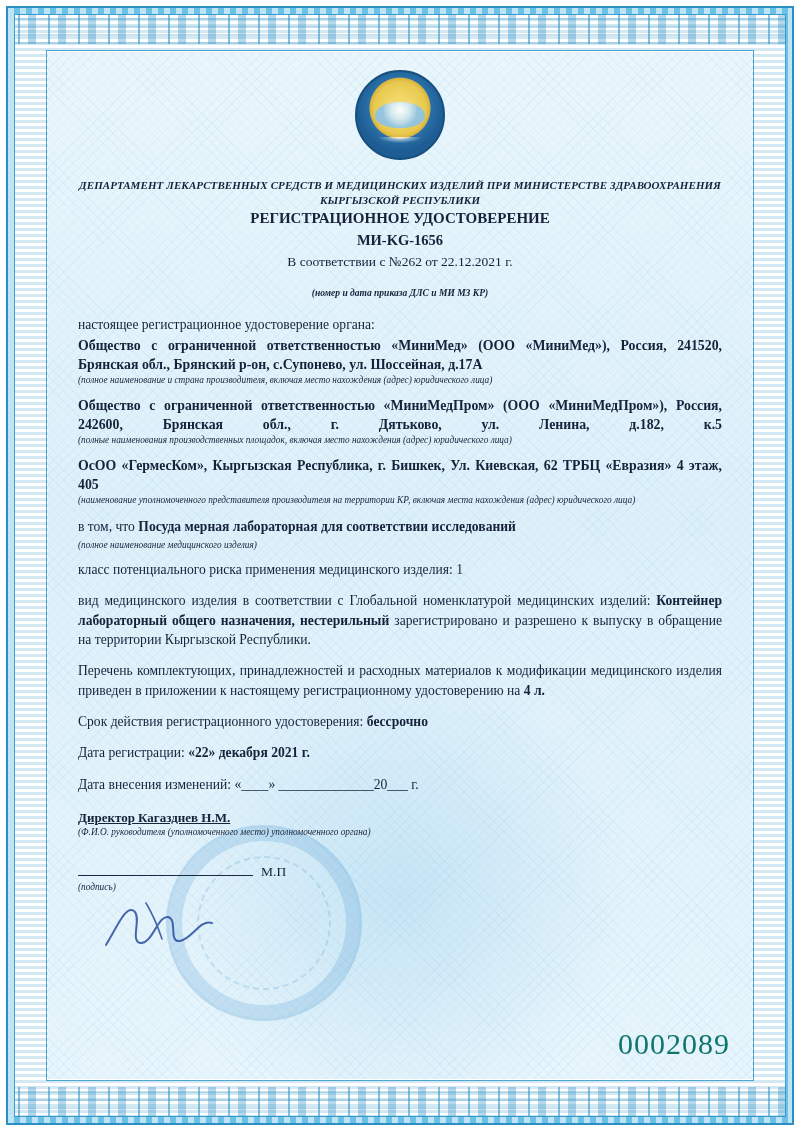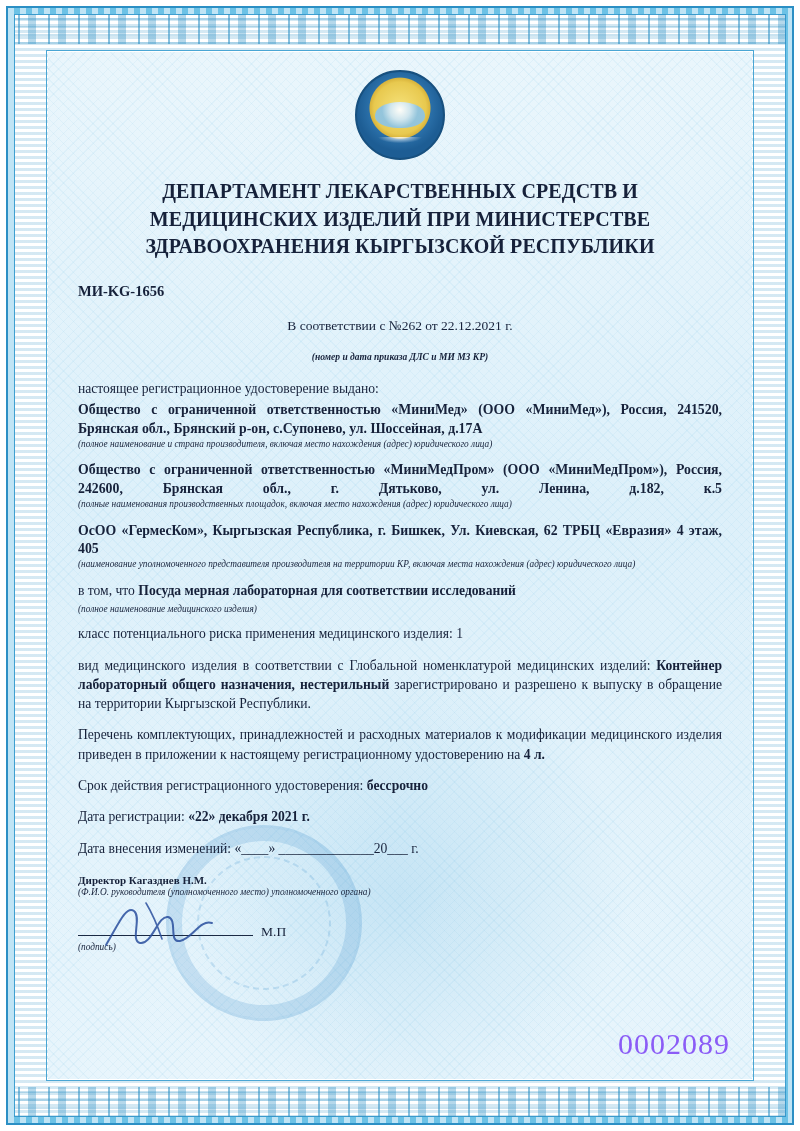--- a/index.html
+++ b/index.html
@@ -148,37 +148,38 @@
     content: "";
     position: absolute;
     left: 0; right: 0; bottom: 9px;
     height: 12px;
     background: radial-gradient(ellipse at 50% 0%, rgba(255,255,255,0.85) 0px, rgba(255,255,255,0) 22px);
   }
 
   .dept-title {
     text-align: center;
     font-weight: bold;
-    font-size: 20px;
+    font-size: 11px;
     line-height: 1.38;
     letter-spacing: 0.1px;
-    margin-bottom: 22px;
+    font-style: italic;
   }
 
   .doc-title {
     text-align: center;
     font-weight: bold;
     font-size: 15px;
     line-height: 1.42;
     margin-bottom: 2px;
   }
   .doc-number {
+    text-align: center;
     font-weight: bold;
     font-size: 14.5px;
-    margin-bottom: 18px;
+    margin-bottom: 5px;
   }
   .order-line {
     text-align: center;
     font-size: 13.5px;
     margin-bottom: 18px;
   }
   .order-caption {
     text-align: center;
     font-size: 9.5px;
     font-style: italic;
@@ -211,23 +212,24 @@
 
   p.para {
     font-size: 13.6px;
     line-height: 1.42;
     margin: 0 0 12px 0;
     text-align: justify;
   }
   p.para b { font-weight: bold; }
 
   .sign-name {
-    font-size: 11px;
+    font-size: 13px;
     font-weight: bold;
     margin: 16px 0 1px 0;
+    text-decoration: underline;
   }
   .sign-caption {
     font-size: 9.3px;
     font-style: italic;
     margin: 0 0 26px 0;
   }
   .sign-line-row {
     font-size: 13.5px;
     margin: 0;
   }
@@ -243,21 +245,21 @@
     font-style: italic;
     margin: 2px 0 0 0;
   }
 
   .serial {
     position: absolute;
     right: 70px;
     bottom: 70px;
     font-size: 30px;
     letter-spacing: 1px;
-    color: #8b5cf6;
+    color: #0f766e;
     font-family: "Liberation Serif", serif;
   }
 
   .signature-mark {
     position: absolute;
     left: 100px;
     bottom: 176px;
     width: 120px;
     height: 58px;
     pointer-events: none;
@@ -279,25 +281,26 @@
   <div class="frame-inner"></div>
 
   <div class="content">
 
     <div class="emblem-wrap">
       <div class="emblem"></div>
     </div>
 
     <div class="dept-title">ДЕПАРТАМЕНТ ЛЕКАРСТВЕННЫХ СРЕДСТВ И МЕДИЦИНСКИХ ИЗДЕЛИЙ ПРИ МИНИСТЕРСТВЕ ЗДРАВООХРАНЕНИЯ КЫРГЫЗСКОЙ РЕСПУБЛИКИ</div>
 
+    <div class="doc-title">РЕГИСТРАЦИОННОЕ УДОСТОВЕРЕНИЕ</div>
     <div class="doc-number">МИ-KG-1656</div>
     <div class="order-line">В соответствии с №262 от 22.12.2021 г.</div>
     <div class="order-caption">(номер и дата приказа ДЛС и МИ МЗ КР)</div>
 
-    <p class="body lead">настоящее регистрационное удостоверение выдано:</p>
+    <p class="body lead">настоящее регистрационное удостоверение органа:</p>
 
     <p class="bold-block">Общество с ограниченной ответственностью «МиниМед» (ООО «МиниМед»), Россия, 241520, Брянская обл., Брянский р-он, с.Супонево, ул. Шоссейная, д.17А</p>
     <p class="caption">(полное наименование и страна производителя, включая место нахождения (адрес) юридического лица)</p>
 
     <p class="bold-block spaced">Общество с ограниченной ответственностью «МиниМедПром» (ООО «МиниМедПром»), Россия, 242600, Брянская обл., г. Дятьково, ул. Ленина, д.182, к.5</p>
     <p class="caption">(полные наименования производственных площадок, включая место нахождения (адрес) юридического лица)</p>
 
     <p class="bold-block spaced">ОсОО «ГермесКом», Кыргызская Республика, г. Бишкек, Ул. Киевская, 62 ТРБЦ «Евразия» 4 этаж, 405</p>
     <p class="caption">(наименование уполномоченного представителя производителя на территории КР, включая места нахождения (адрес) юридического лица)</p>
 

